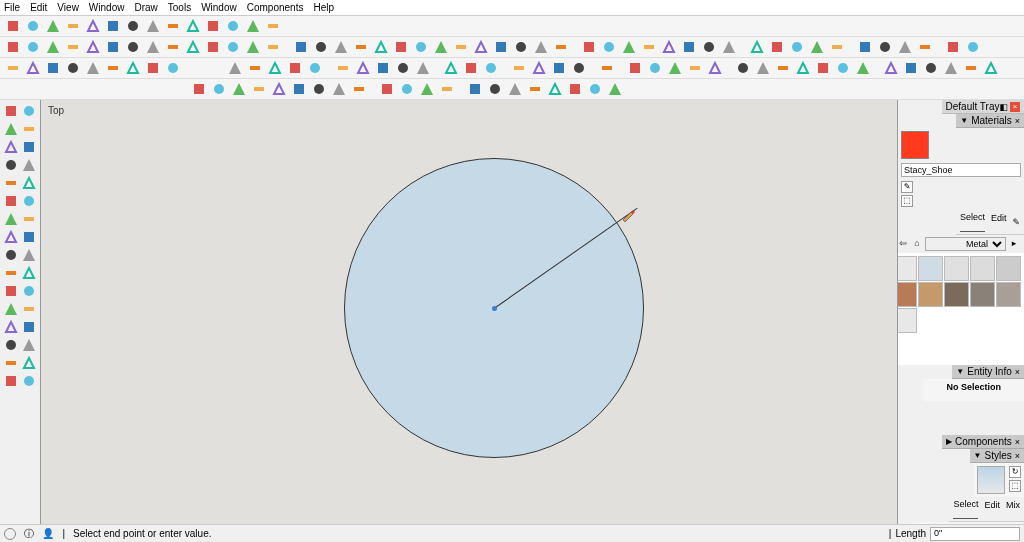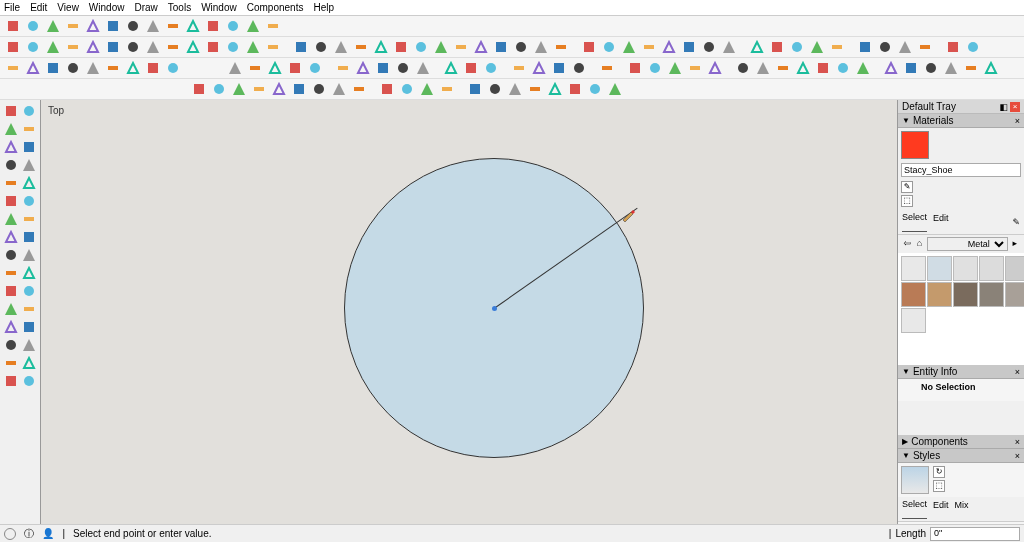--- a/index.html
+++ b/index.html
@@ -14,21 +14,21 @@
   .left-tools { width: 40px; background: #f0f0f0; display: flex; flex-direction: column; padding: 2px; gap: 1px; }
   .left-tools .tool-row { display: flex; gap: 1px; }
   .left-tools .tool-btn { width: 17px; height: 17px; }
   .viewport { flex: 1; background: #e2e0dc; position: relative; border: 1px solid #999; border-top: none; border-bottom: none; }
   .viewport-canvas { position: absolute; inset: 3px; background: #e2e0dc; }
   .view-label { position: absolute; top: 2px; left: 4px; font-size: 10px; color: #333; }
   .circle-shape { position: absolute; left: 300px; top: 55px; width: 300px; height: 300px; border-radius: 50%; background: #c5dae6; border: 1px solid #333; }
   .radius-line { position: absolute; left: 450px; top: 205px; width: 175px; height: 1px; background: #333; transform-origin: left center; transform: rotate(-35deg); }
   .center-dot { position: absolute; left: 448px; top: 203px; width: 5px; height: 5px; background: #3b7dd8; border-radius: 50%; }
   .pencil-cursor { position: absolute; left: 577px; top: 105px; width: 14px; height: 14px; }
-  .right-panel { width: 126px; background: #f0f0f0; display: flex; flex-direction: column; }
+  .right-panel { width: 126px; background: #f0f0f0; display: flex; flex-direction: column; align-items: flex-end; }
   .tray-header { background: #d8d8d8; padding: 1px 4px; font-size: 10px; display: flex; justify-content: space-between; align-items: center; border-bottom: 1px solid #bbb; }
   .panel-sec-header { background: #c8c8c8; padding: 1px 4px; font-size: 10px; display: flex; align-items: center; gap: 3px; border-bottom: 1px solid #aaa; }
   .panel-sec-header .tri { font-size: 8px; }
   .mat-preview { display: flex; padding: 3px; gap: 4px; align-items: flex-start; flex-direction: column; }
   .mat-swatch { width: 28px; height: 28px; background: #ff3a1f; border: 1px solid #888; }
   .mat-name-box { flex: 1; display: flex; flex-direction: column; gap: 2px; }
   .mat-name-input { width: 100%; font-size: 9px; padding: 1px 2px; border: 1px solid #aaa; }
   .mat-icons { display: flex; flex-direction: column; gap: 2px; }
   .mat-icons .mi { width: 12px; height: 12px; border: 1px solid #999; background: #fff; font-size: 8px; text-align: center; line-height: 10px; }
   .mat-tabs { display: flex; gap: 6px; padding: 2px 4px; font-size: 9px; border-bottom: 1px solid #ccc; align-items: center; }

